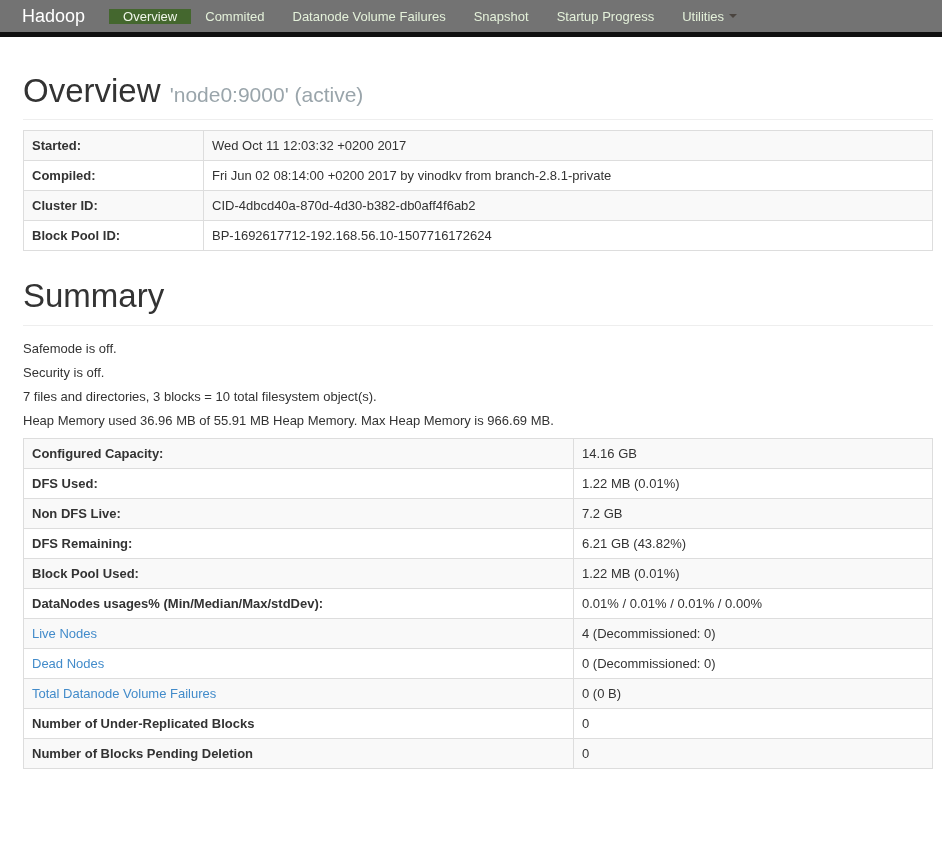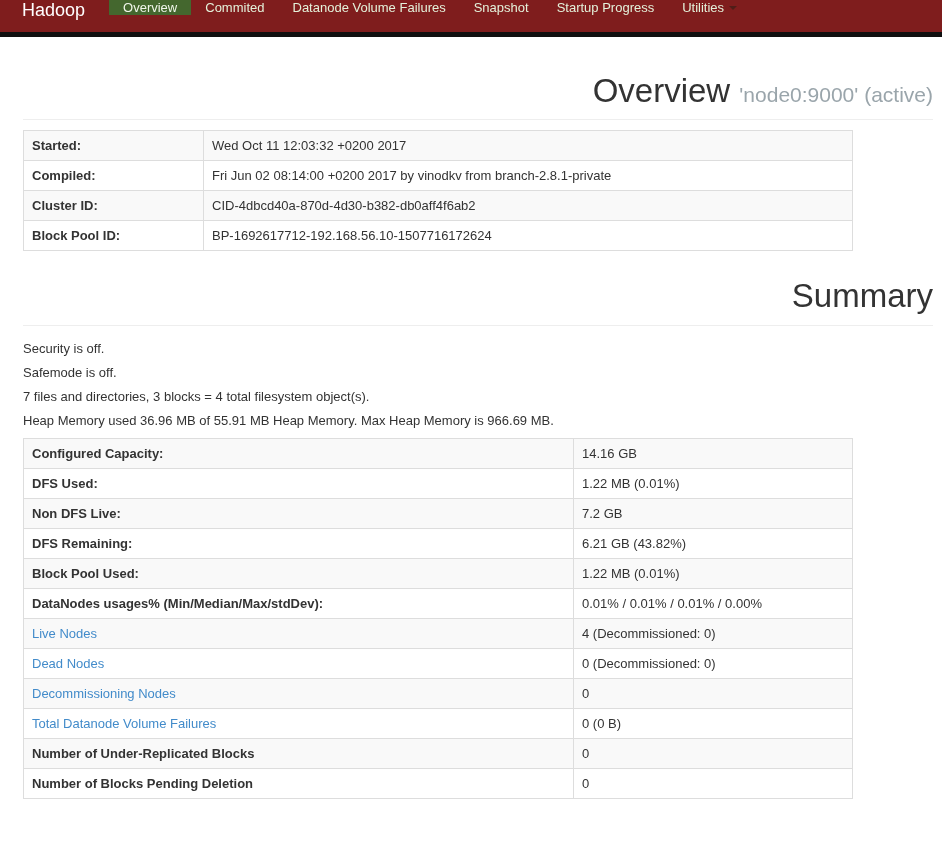--- a/index.html
+++ b/index.html
@@ -7,23 +7,23 @@
   body {
     width: 942px; height: 855px; overflow: hidden;
     background: #fff;
     font-family: "Liberation Sans", sans-serif;
     font-size: 13px; color: #333;
   }
 
   
   .navbar {
     height: 37px; width: 100%;
-    background: #7f1d1d;
+    background: #737373;
     border-bottom: 5px solid #101010;
-    display: flex; align-items: flex-start;
+    display: flex; align-items: center;
   }
   .navbar .brand {
     padding: 0 24px 0 22px;
     display: flex; align-items: center;
     font-size: 18px; color: #ffffff;
     cursor: pointer;
   }
   .nav-items { display: flex; align-items: stretch; }
   .nav-item {
     display: flex; align-items: center;
@@ -36,27 +36,27 @@
     display: inline-block; margin-left: 5px;
     width: 0; height: 0;
     border-left: 4px solid transparent;
     border-right: 4px solid transparent;
     border-top: 4px solid rgba(40,30,20,0.55);
   }
 
   
   .content { padding: 0 9px 0 23px; }
 
-  h1 { font-weight: 400; font-size: 33px; color: #333; margin: 0; line-height: 1.1; text-align: right; }
+  h1 { font-weight: 400; font-size: 33px; color: #333; margin: 0; line-height: 1.1; }
   .page-title-block { margin: 36px 0 10px 0; }
   h1 .subtitle { font-size: 21px; color: #9aa5ab; font-weight: 400; }
   hr { border: none; border-top: 1px solid #eee; margin: 10px 0 0 0; }
 
   table.kv {
-    width: 830px;
+    width: 910px;
     border-collapse: collapse;
     margin-top: 8px;
   }
   table.kv td {
     border: 1px solid #ddd;
     padding: 7px 8px;
     line-height: 15px;
     vertical-align: middle;
   }
   table.kv tr:nth-child(odd) { background: #f9f9f9; }
@@ -117,23 +117,23 @@
       </tr>
     </tbody>
   </table>
 
   <div class="page-title-block summary-head">
     <h1>Summary</h1>
     <hr>
   </div>
 
   <div class="paras">
+    <p>Safemode is off.</p>
     <p>Security is off.</p>
-    <p>Safemode is off.</p>
-    <p>7 files and directories, 3 blocks = 4 total filesystem object(s).</p>
+    <p>7 files and directories, 3 blocks = 10 total filesystem object(s).</p>
     <p>Heap Memory used 36.96 MB of 55.91 MB Heap Memory. Max Heap Memory is 966.69 MB.</p>
   </div>
 
   <table class="kv summary">
     <tbody>
       <tr>
         <td class="k">Configured Capacity:</td>
         <td>14.16 GB</td>
       </tr>
       <tr>
@@ -163,26 +163,20 @@
         <td>4 (Decommissioned: 0)</td>
       </tr>
       <tr>
         <td class="k">
           <a>Dead Nodes</a>
         </td>
         <td>0 (Decommissioned: 0)</td>
       </tr>
       <tr>
         <td class="k">
-          <a>Decommissioning Nodes</a>
-        </td>
-        <td>0</td>
-      </tr>
-      <tr>
-        <td class="k">
           <a>Total Datanode Volume Failures</a>
         </td>
         <td>0 (0 B)</td>
       </tr>
       <tr>
         <td class="k">Number of Under-Replicated Blocks</td>
         <td>0</td>
       </tr>
       <tr>
         <td class="k">Number of Blocks Pending Deletion</td>

